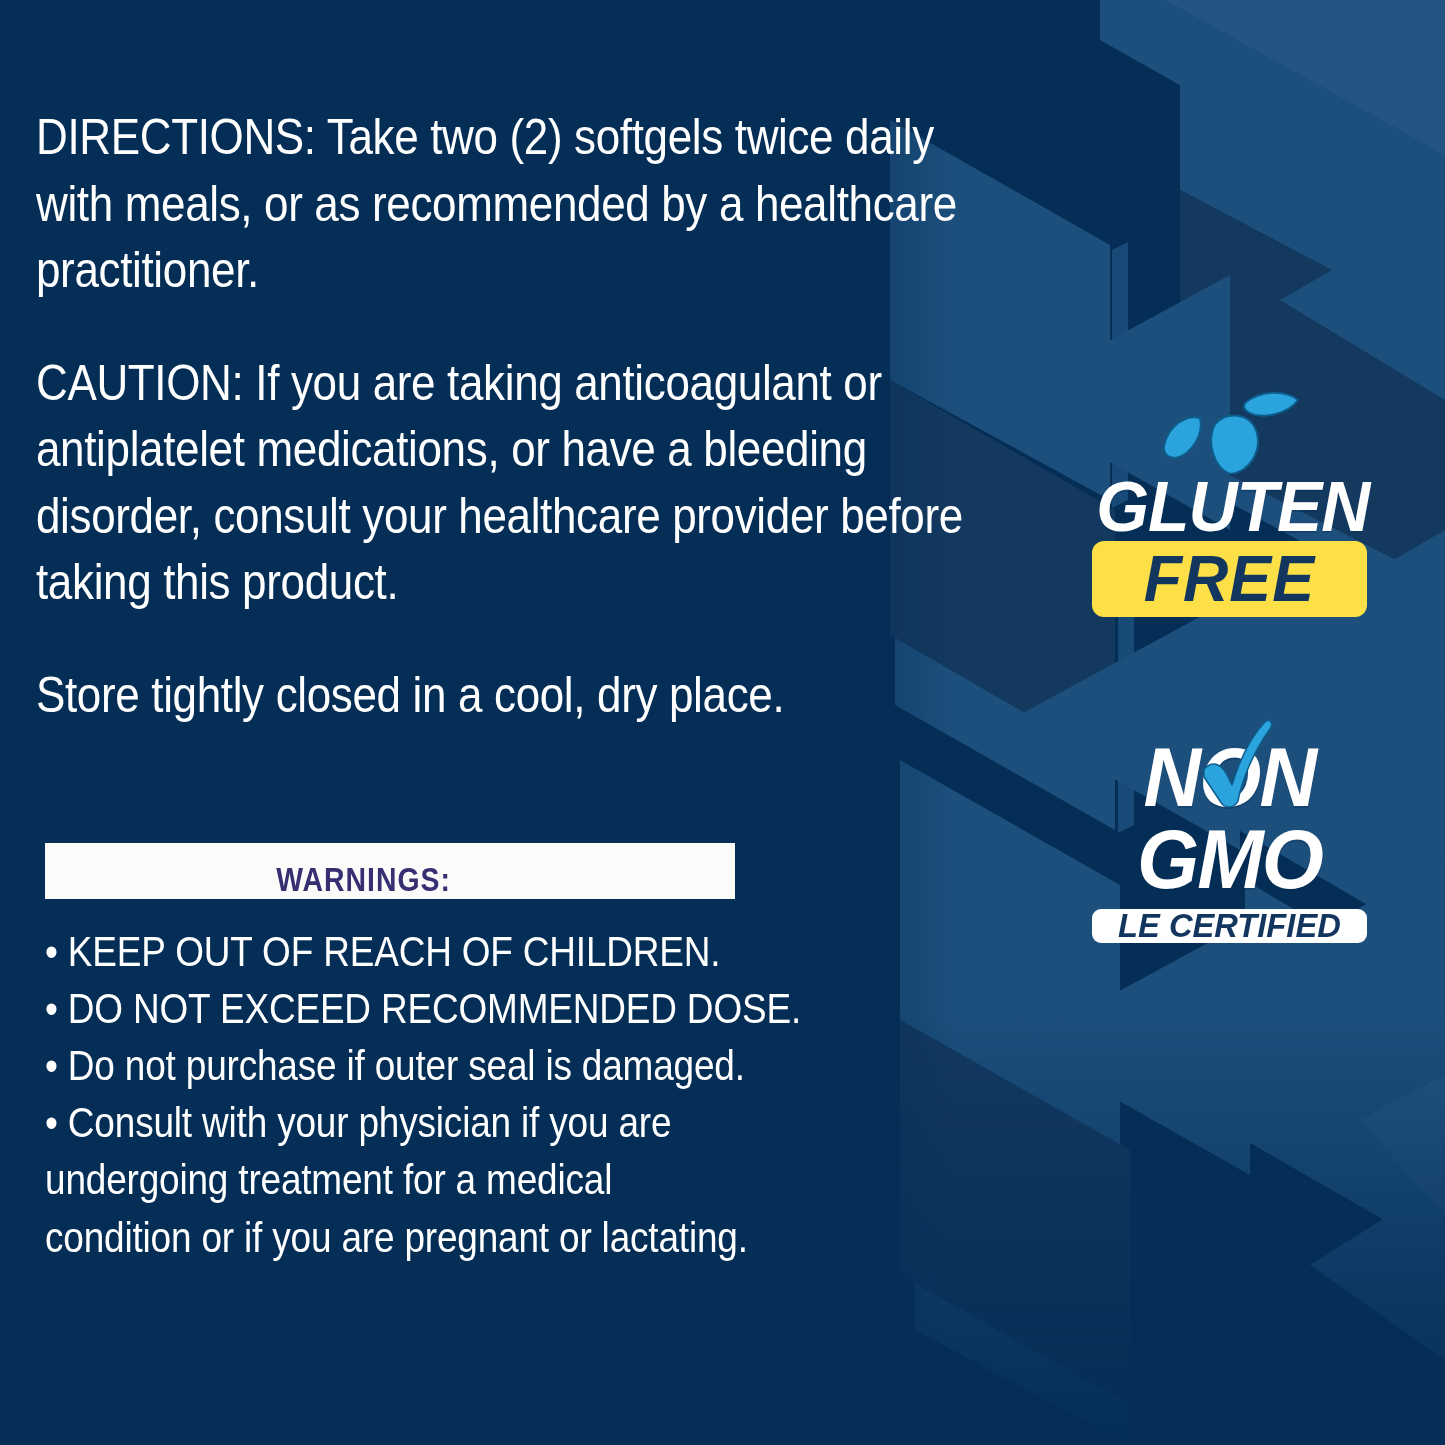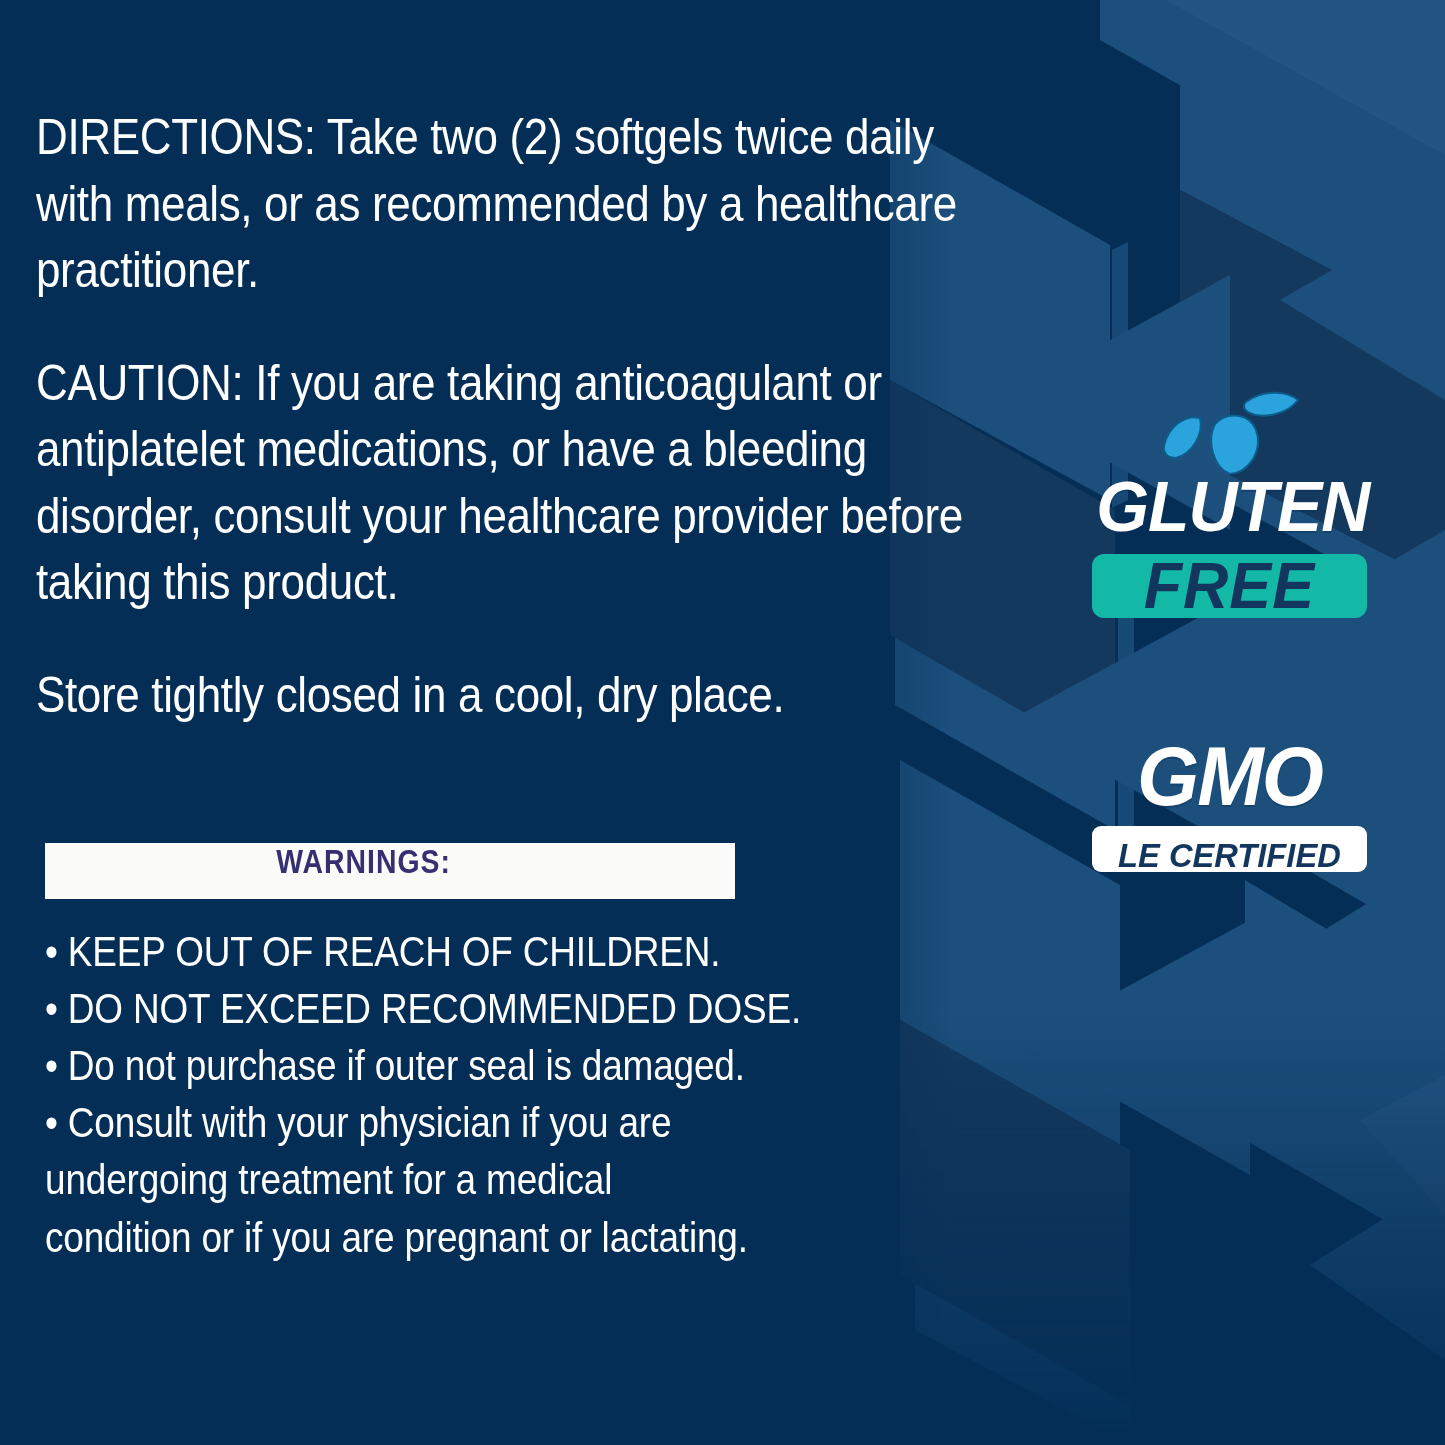--- a/index.html
+++ b/index.html
@@ -55,21 +55,21 @@
     left:45px;
     top:843px;
     width:1000px;
   }
 
   #warnings-bar {
     width:690px;
     height:56px;
     background:#fbfbfa;
     display:flex;
-    align-items:flex-start;
+    align-items:flex-end;
     justify-content:center;
     padding-right:52px;
   }
 
   #warnings-title {
     color:#362f72;
     font-size:33px;
     font-weight:700;
     letter-spacing:1.2px;
     transform:scaleX(0.86);
@@ -121,24 +121,24 @@
     font-size:70px;
     font-weight:700;
     letter-spacing:-1px;
     line-height:0.96;
     transform:scaleX(0.97);
     font-family:"Liberation Sans", sans-serif;
     text-shadow:0 2px 0 rgba(4,46,86,0.35);
   }
 
   #free-plate {
-    margin-top:13px;
-    background:#14b8a6;
+    margin-top:0;
+    background:#fde047;
     border-radius:12px;
-    height:64px;
+    height:76px;
     display:flex;
     align-items:center;
     justify-content:center;
   }
   #free-word {
     color:#13365f;
     font-size:64px;
     font-weight:700;
     letter-spacing:1px;
     line-height:1;
@@ -187,23 +187,23 @@
     margin-top:-2px;
     transform:scaleX(0.95);
     font-family:"Liberation Sans", sans-serif;
     text-shadow:0 2px 0 rgba(4,46,86,0.35);
   }
 
   #certified-plate {
     margin-top:8px;
     background:#ffffff;
     border-radius:9px;
-    height:46px;
+    height:34px;
     display:flex;
-    align-items:flex-end;
+    align-items:flex-start;
     justify-content:center;
   }
   #certified-word {
     color:#13365f;
     font-size:33px;
     font-weight:700;
     letter-spacing:0px;
     line-height:1;
     transform:scaleX(0.99);
     font-family:"Liberation Sans", sans-serif;
@@ -321,20 +321,27 @@
 
       <div id="gluten-word">GLUTEN</div>
 
       <div id="free-plate">
         <span id="free-word">FREE</span>
       </div>
     </div>
 
     <div class="badge" id="non-gmo-badge">
 
+      <div id="non-row">
+        <span id="non-word">NON</span>
+
+        <svg id="non-check" viewBox="0 0 78 92" aria-hidden="true">
+          <path d="M8 52 C16 44 24 46 30 56 L36 68 C44 42 56 18 70 4 C74 2 78 6 74 12 C58 34 46 62 42 84 C38 92 28 92 24 84 L8 60 Z" fill="#2ba3dc" stroke="#0d5d8c" stroke-width="1.5" stroke-linejoin="round"></path>
+        </svg>
+      </div>
 
       <div id="gmo-word">GMO</div>
 
       <div id="certified-plate">
         <span id="certified-word">LE CERTIFIED</span>
       </div>
     </div>
 
   </div>
 </div>

